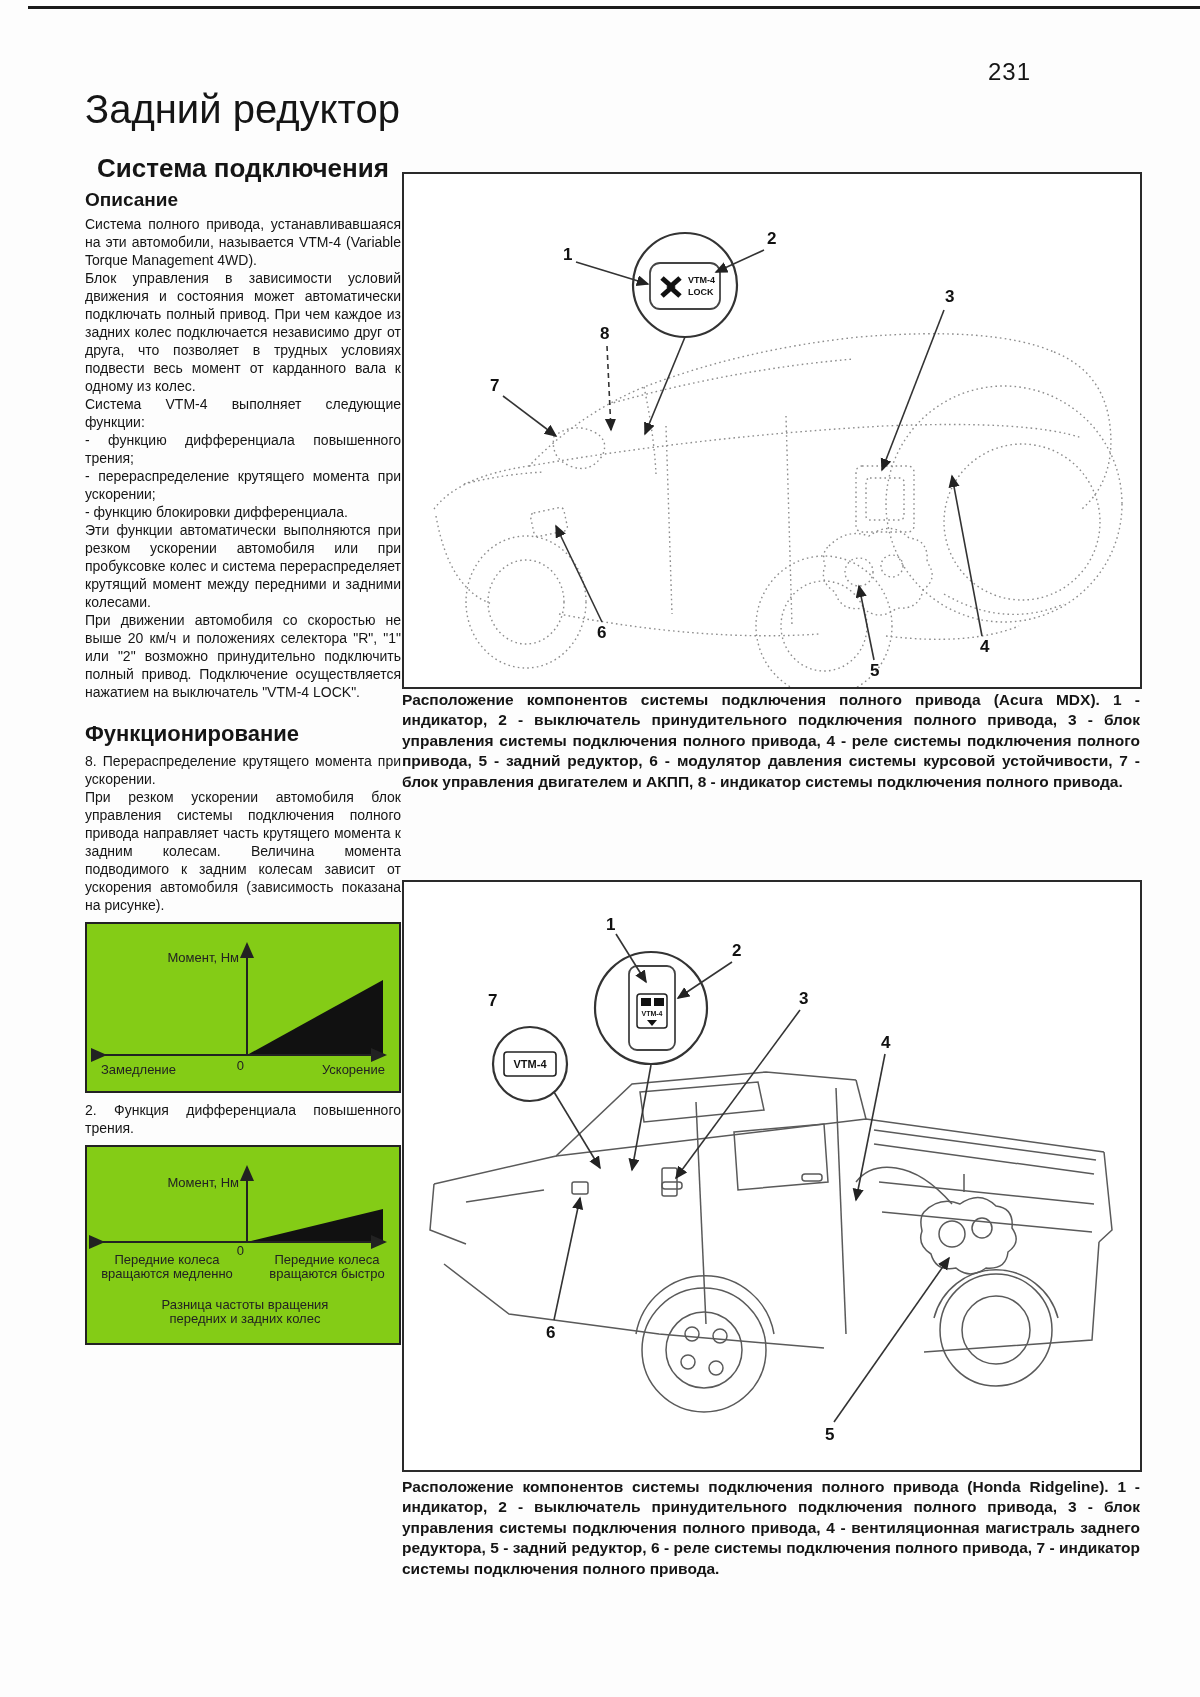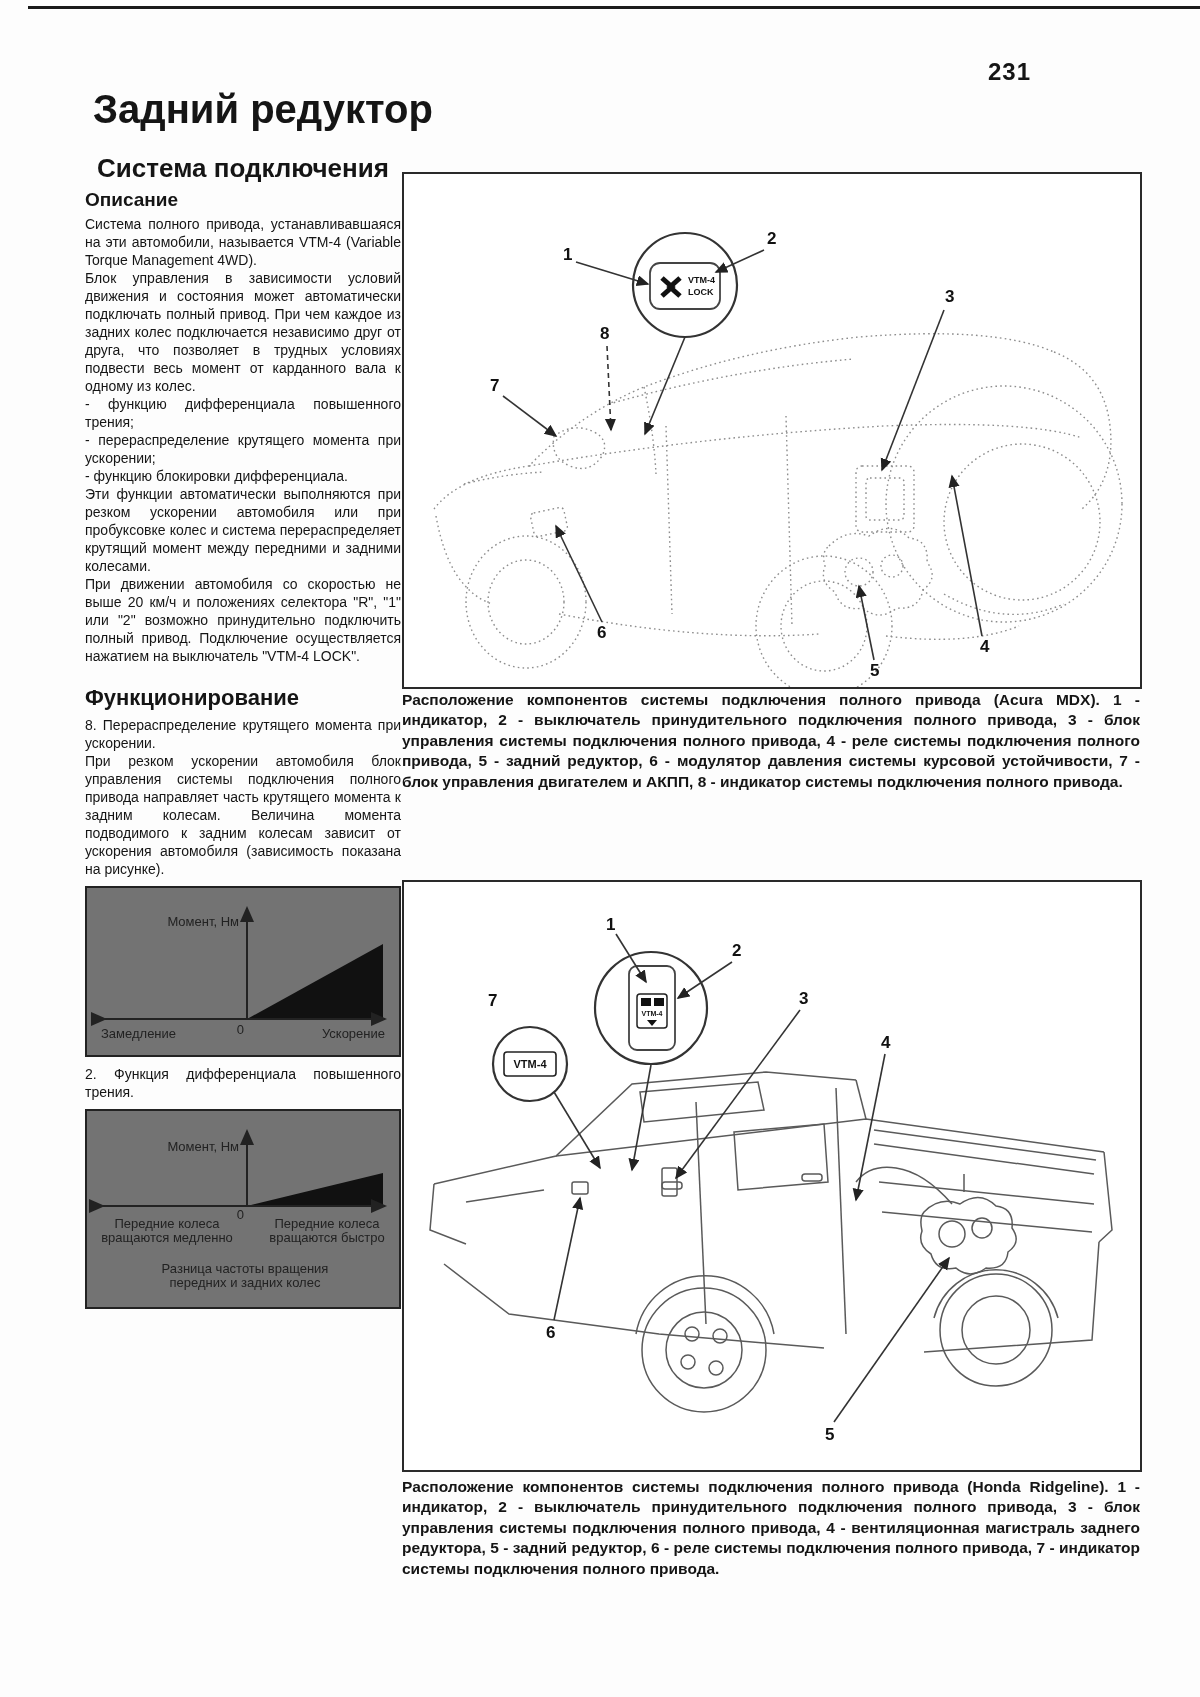--- a/index.html
+++ b/index.html
@@ -1,28 +1,28 @@
 <!DOCTYPE html>
 <html><head>
 <meta charset="utf-8">
 <style>
   html,body{margin:0;padding:0;}
   body{
     width:1200px;height:1697px;position:relative;background:#fdfdfd;
     font-family:"Liberation Sans", sans-serif;color:#151515;overflow:hidden;
   }
   .topline{position:absolute;left:28px;top:6px;width:1172px;height:3px;background:#1a1a1a;}
-  .pagenum{position:absolute;left:988px;top:58px;font-size:24px;font-weight:bold;letter-spacing:1px;}
+  .pagenum{position:absolute;left:988px;top:58px;font-size:24px;font-weight:normal;letter-spacing:1px;}
   .leftcol{position:absolute;left:85px;top:88px;width:316px;}
-  h1.title{font-size:40px;font-weight:bold;margin:0 0 24px 8px;letter-spacing:0;line-height:1.05;white-space:nowrap;}
+  h1.title{font-size:40px;font-weight:normal;margin:0 0 24px 0;letter-spacing:0;line-height:1.05;white-space:nowrap;}
   h2.section{font-size:26px;font-weight:bold;margin:0 0 6px 0;line-height:1.12;text-align:center;}
   h3.sub{font-size:19px;font-weight:bold;margin:6px 0 4px 0;}
   h3.sub2{font-size:22px;font-weight:bold;margin:20px 0 5px 0;}
   .leftcol p{font-size:14px;line-height:18px;margin:0;text-align:justify;}
-  .chartbox{border:2px solid #222;background:#737373;margin:8px 0 8px 0;}
+  .chartbox{border:2px solid #222;background:#84cc16;margin:8px 0 8px 0;}
   .dbox{position:absolute;background:#fff;border:2px solid #2a2a2a;}
   .dcap{position:absolute;width:738px;font-size:15.5px;font-weight:bold;line-height:1.32;text-align:justify;}
   svg text{font-family:"Liberation Sans", sans-serif;}
   .callout{font-size:17px;font-weight:bold;fill:#111;}
   .axis{stroke:#222;stroke-width:2;}
   .axlabel{font-size:13px;fill:#222;}
   .vehicle-dotted path,.vehicle-dotted ellipse,.vehicle-dotted circle,.vehicle-dotted line,.vehicle-dotted rect{
     fill:none;stroke:#8d8d8d;stroke-width:1.4;stroke-dasharray:1.6,3.2;}
   .vehicle-solid path,.vehicle-solid ellipse,.vehicle-solid circle,.vehicle-solid line,.vehicle-solid rect{
     fill:none;stroke:#5a5a5a;stroke-width:1.5;}
@@ -34,20 +34,21 @@
 
 <div class="topline"></div>
 <div class="pagenum">231</div>
 
 <div class="leftcol">
   <h1 class="title">Задний редуктор</h1>
   <h2 class="section"><span>Система подключения</span><br></h2>
   <h3 class="sub">Описание</h3>
   <p>Система полного привода, устанавливавшаяся на эти автомобили, называется VTM-4 (Variable Torque Management 4WD).</p>
   <p>Блок управления в зависимости условий движения и состояния может автоматически подключать полный привод. При чем каждое из задних колес подключается независимо друг от друга, что позволяет в трудных условиях подвести весь момент от карданного вала к одному из колес.</p>
+  <p>Система VTM-4 выполняет следующие функции:</p>
   <p>- функцию дифференциала повышенного трения;</p>
   <p>- перераспределение крутящего момента при ускорении;</p>
   <p>- функцию блокировки дифференциала.</p>
   <p>Эти функции автоматически выполняются при резком ускорении автомобиля или при пробуксовке колес и система перераспределяет крутящий момент между передними и задними колесами.</p>
   <p>При движении автомобиля со скоростью не выше 20 км/ч и положениях селектора "R", "1" или "2" возможно принудительно подключить полный привод. Подключение осуществляется нажатием на выключатель "VTM-4 LOCK".</p>
 
   <h3 class="sub2">Функционирование</h3>
   <p>8. Перераспределение крутящего момента при ускорении.</p>
   <p>При резком ускорении автомобиля блок управления системы подключения полного привода направляет часть крутящего момента к задним колесам. Величина момента подводимого к задним колесам зависит от ускорения автомобиля (зависимость показана на рисунке).</p>
 

